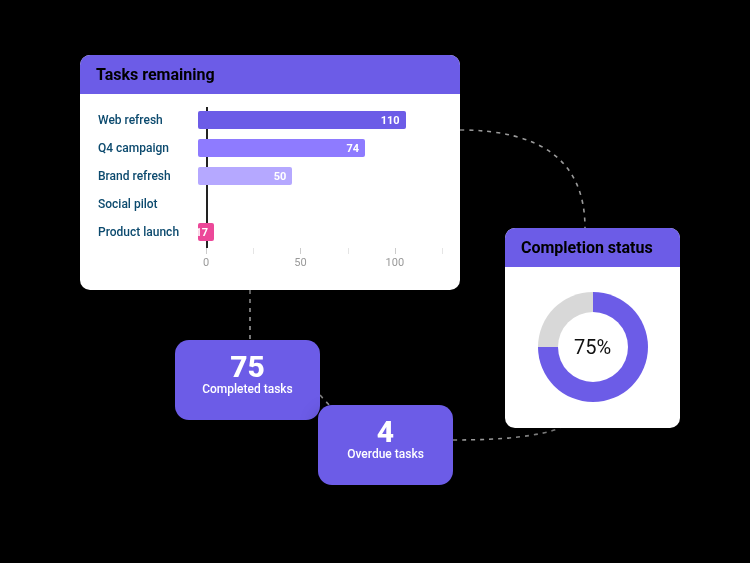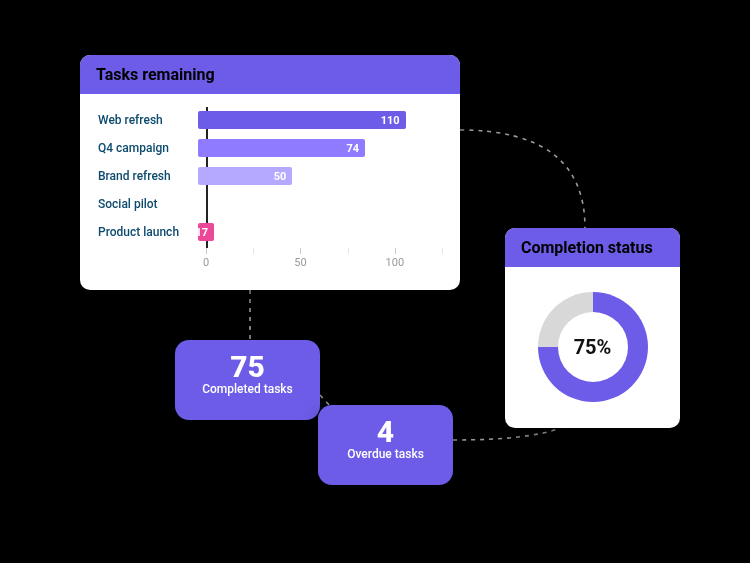--- a/index.html
+++ b/index.html
@@ -118,21 +118,21 @@
     position: relative;
   }
   .donut-hole {
     width: 70px;
     height: 70px;
     border-radius: 50%;
     background: #fff;
     display: flex;
     align-items: center;
     justify-content: center;
-    font-weight: 700;
+    font-weight: 400;
     font-size: 20px;
     color: #111;
   }
   
   .pill {
     position: absolute;
     background: #6C5CE7;
     color: #fff;
     border-radius: 14px;
     text-align: center;

